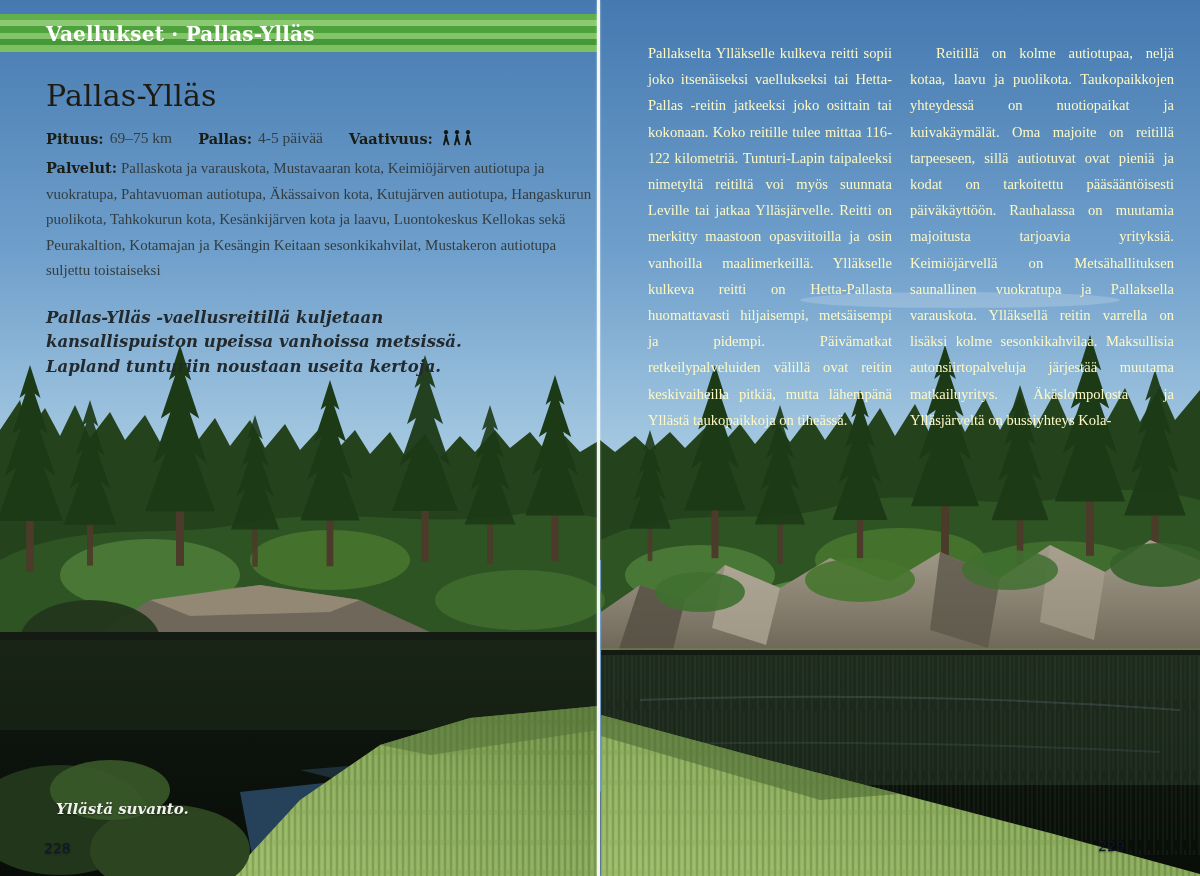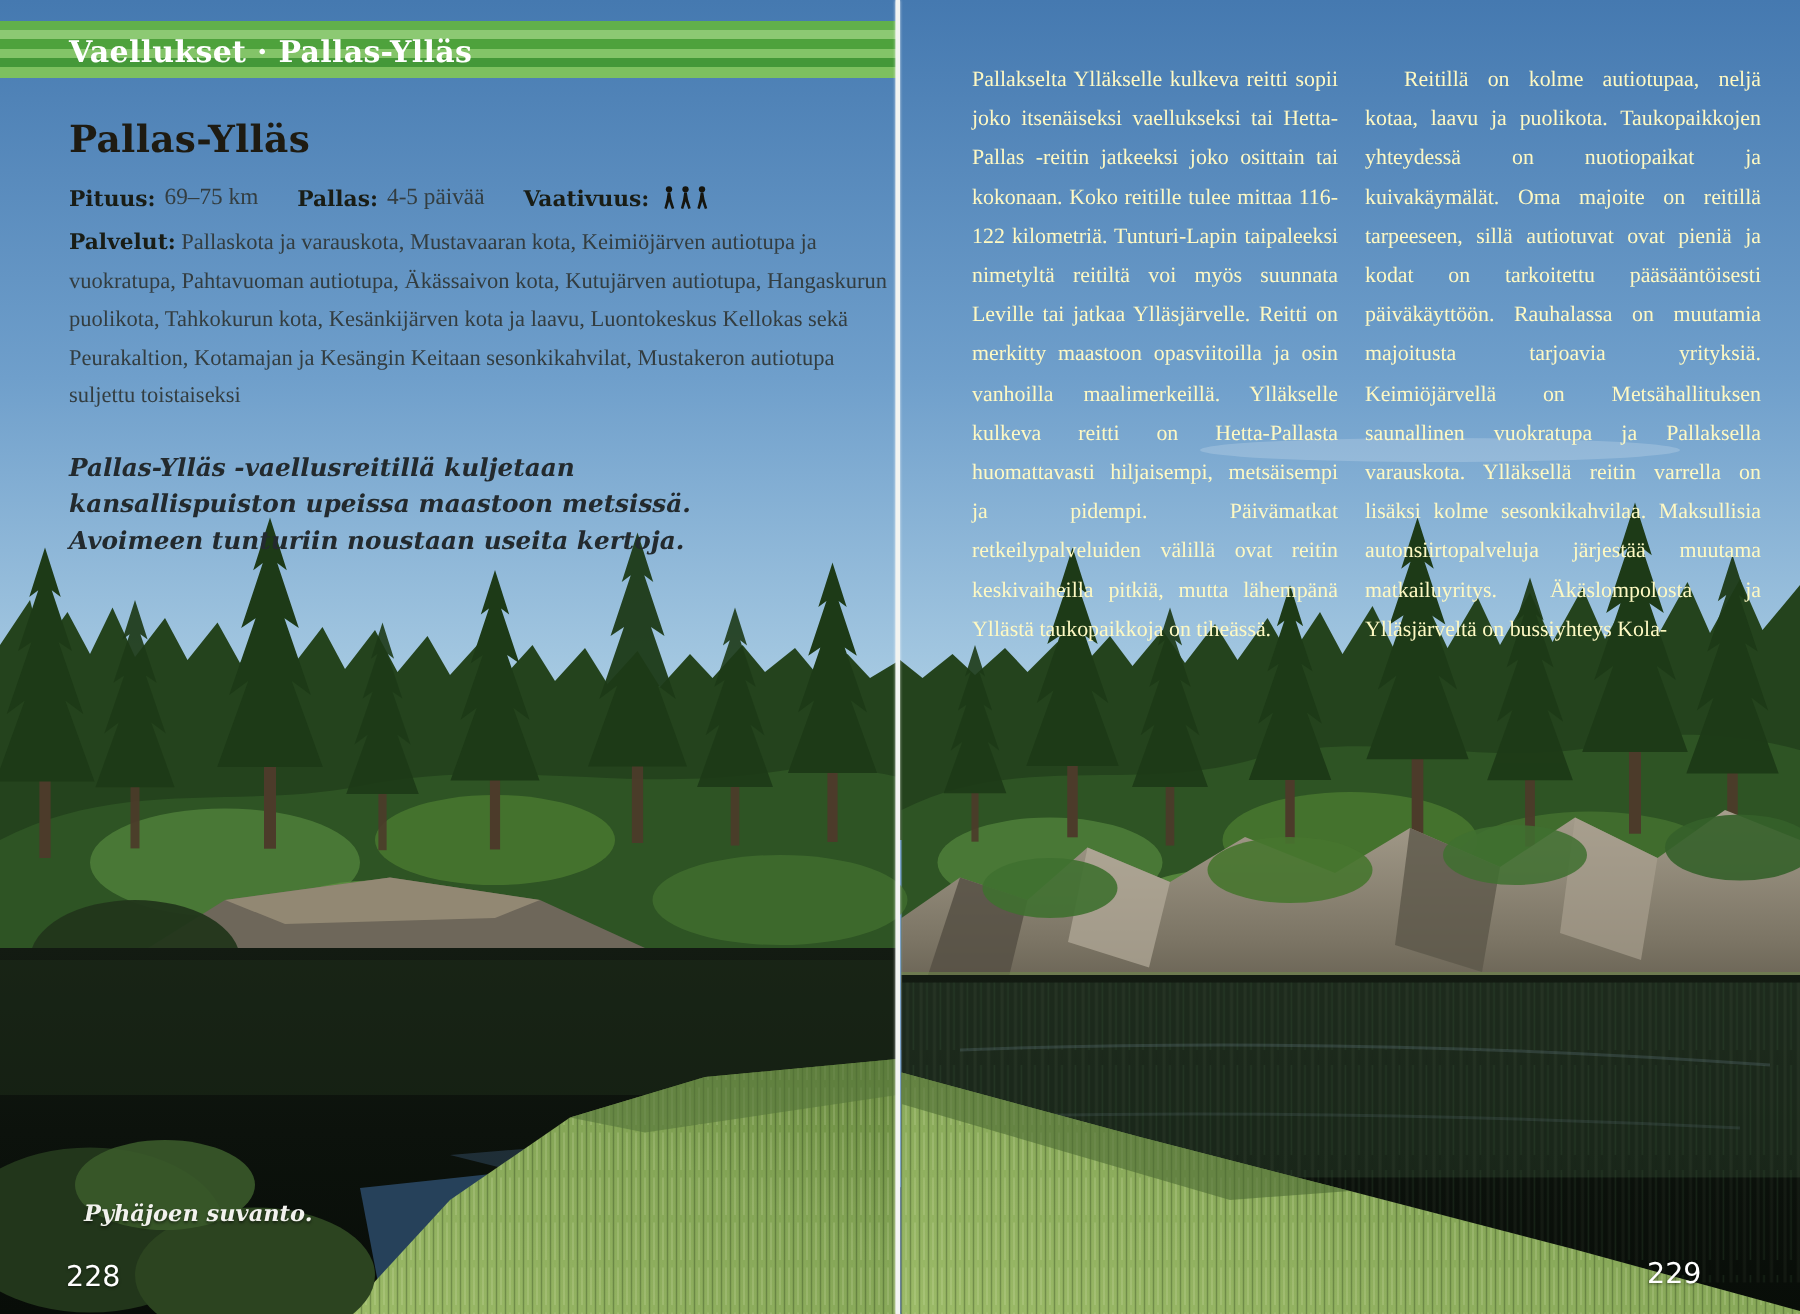--- a/index.html
+++ b/index.html
@@ -26,21 +26,21 @@
     color:#ffffff; letter-spacing:0.2px; white-space:nowrap;
   }
 
   
   .gutter { position:absolute; left:597px; top:0; width:3px; height:876px;
     background:#f2f4f1; z-index:4; box-shadow:0 0 2px rgba(255,255,255,0.8); }
 
   
   .left-block { position:absolute; left:46px; top:78px; width:556px; z-index:2; }
   .page-title {
-    font-family:"DejaVu Serif", serif; font-weight:bold; font-size:25px;
+    font-family:"DejaVu Serif", serif; font-weight:normal; font-size:30px;
     color:#1e1b12; letter-spacing:0.2px;
   }
   .facts { margin-top:16px; font-size:15px; color:#2f3a42; }
   .facts-row { display:flex; align-items:center; margin-bottom:8px; white-space:nowrap; }
   .fact-label { font-family:"DejaVu Serif", serif; font-weight:bold; color:#191d16; font-size:14.5px; }
   .fact-value { margin-left:6px; margin-right:26px; font-size:15.5px; color:#333d40; }
   .hikers { display:inline-flex; margin-left:8px; }
   .hikers svg { display:block; }
 
   .fact-para { margin-top:2px; font-size:14.8px; line-height:25.6px; color:#2b343a; width:556px; }
@@ -59,21 +59,21 @@
     text-align:justify; }
   .col + .col { margin-left:18px; width:264px; }
   .col p.indent { text-indent:26px; }
 
   
   .caption {
     position:absolute; left:56px; top:800px; z-index:2;
     font-family:"DejaVu Serif", serif; font-style:italic; font-weight:600;
     font-size:15px; color:#f2f2ee; text-shadow:0 1px 2px rgba(0,0,0,0.5);
   }
-  .folio { position:absolute; z-index:2; font-size:19px; color:#ffffff;
+  .folio { position:absolute; z-index:2; font-size:14px; color:#0f172a;
     text-shadow:0 1px 2px rgba(0,0,0,0.5); font-family:"DejaVu Sans", sans-serif; }
   .folio-left { left:44px; top:840px; }
   .folio-right { left:1098px; top:838px; }
 </style>
 </head>
 <body>
 
 <svg id="photo" viewBox="0 0 1200 876" width="1200" height="876" preserveAspectRatio="none">
   <defs>
     <linearGradient id="skyGrad" x1="0" y1="0" x2="0" y2="1">
@@ -237,27 +237,27 @@
             </g>
         </svg>
       </span>
     </div>
 
     <p class="fact-para"><span class="fact-label">Palvelut:</span>
       <span class="fact-para-text">Pallaskota ja varauskota, Mustavaaran kota, Keimiöjärven autiotupa ja vuokratupa, Pahtavuoman autiotupa, Äkässaivon kota, Kutujärven autiotupa, Hangaskurun puolikota, Tahkokurun kota, Kesänkijärven kota ja laavu, Luontokeskus Kellokas sekä Peurakaltion, Kotamajan ja Kesängin Keitaan sesonkikahvilat, Mustakeron autiotupa suljettu toistaiseksi</span></p>
 
   </div>
 
-  <p class="intro">Pallas-Ylläs -vaellusreitillä kuljetaan kansallispuiston upeissa maastoon metsissä. Avoimeen tunturiin noustaan useita kertoja.</p>
+  <p class="intro">Pallas-Ylläs -vaellusreitillä kuljetaan kansallispuiston upeissa vanhoissa metsissä. Lapland tunturiin noustaan useita kertoja.</p>
 </div>
 
 <div class="columns">
   <div class="col">
     <p>Pallakselta Ylläkselle kulkeva reitti sopii joko itsenäiseksi vaellukseksi tai Hetta-Pallas -reitin jatkeeksi joko osittain tai kokonaan. Koko reitille tulee mittaa 116-122 kilometriä. Tunturi-Lapin taipaleeksi nimetyltä reitiltä voi myös suunnata Leville tai jatkaa Ylläsjärvelle. Reitti on merkitty maastoon opasviitoilla ja osin vanhoilla maalimerkeillä. Ylläkselle kulkeva reitti on Hetta-Pallasta huomattavasti hiljaisempi, metsäisempi ja pidempi. Päivämatkat retkeilypalveluiden välillä ovat reitin keskivaiheilla pitkiä, mutta lähempänä Yllästä taukopaikkoja on tiheässä.</p>
   </div>
   <div class="col">
     <p class="indent">Reitillä on kolme autiotupaa, neljä kotaa, laavu ja puolikota. Taukopaikkojen yhteydessä on nuotiopaikat ja kuivakäymälät. Oma majoite on reitillä tarpeeseen, sillä autiotuvat ovat pieniä ja kodat on tarkoitettu pääsääntöisesti päiväkäyttöön. Rauhalassa on muutamia majoitusta tarjoavia yrityksiä. Keimiöjärvellä on Metsähallituksen saunallinen vuokratupa ja Pallaksella varauskota. Ylläksellä reitin varrella on lisäksi kolme sesonkikahvilaa. Maksullisia autonsiirtopalveluja järjestää muutama matkailuyritys. Äkäslompolosta ja Ylläsjärveltä on bussiyhteys Kola-</p>
   </div>
 </div>
 
-<div class="caption">Pyhäjoen suvanto.</div>
+<div class="caption">Yllästä suvanto.</div>
 <div class="folio folio-left">228</div>
 <div class="folio folio-right">229</div>
 
 </body></html>

